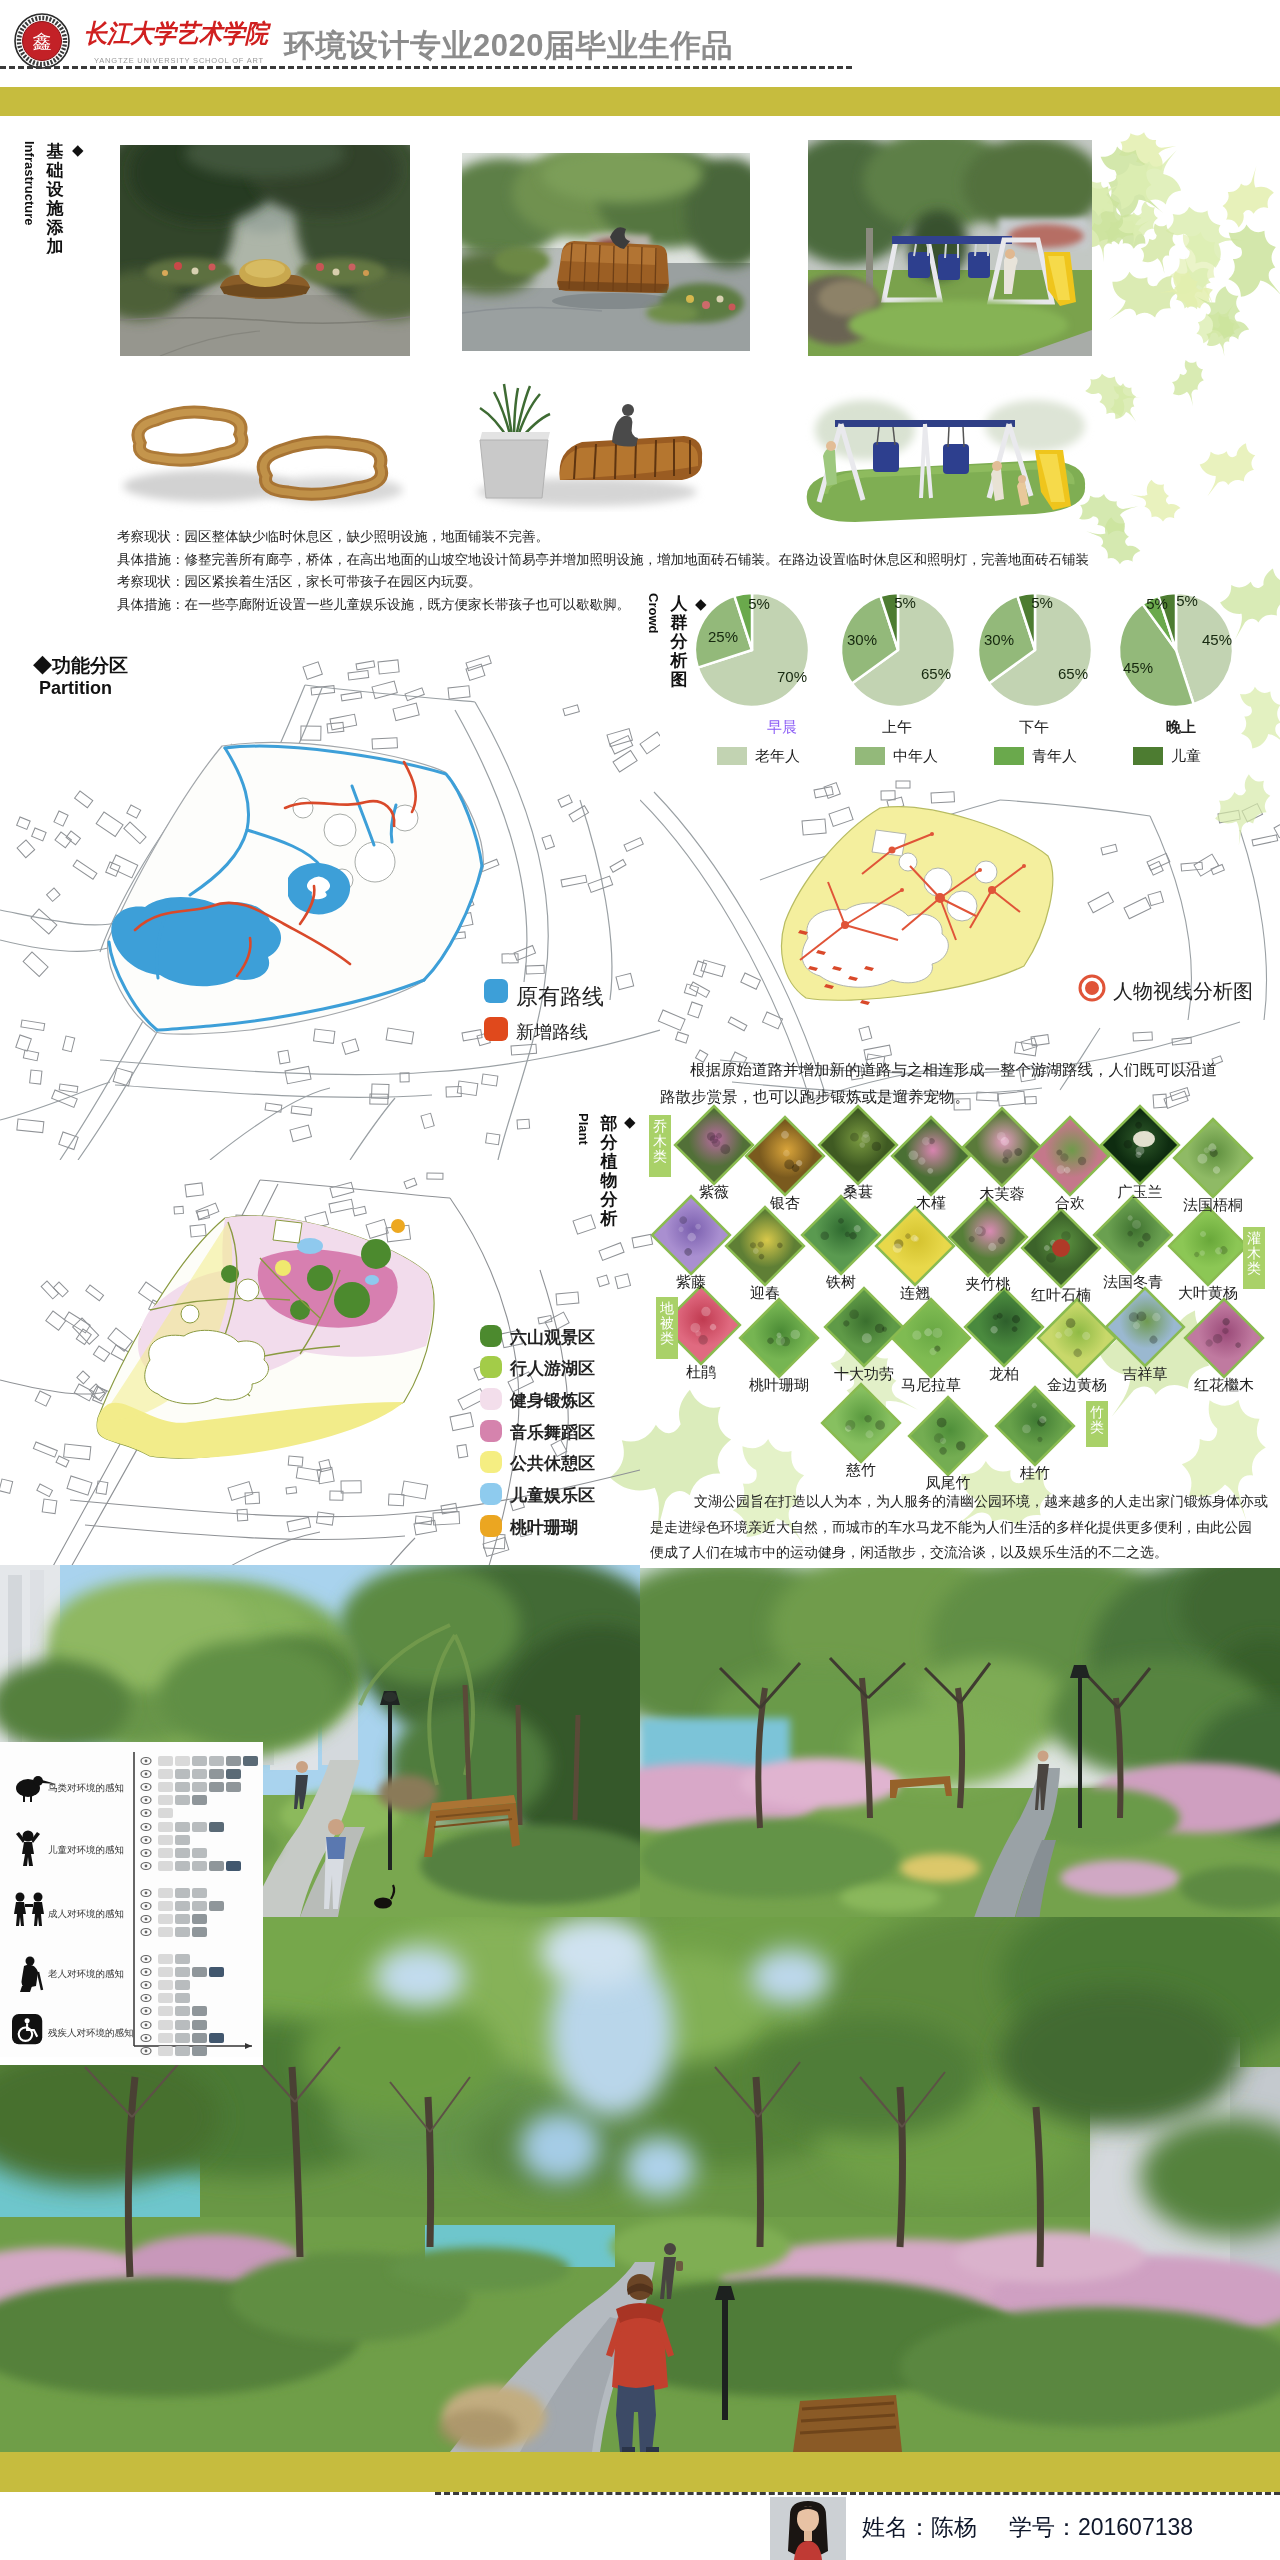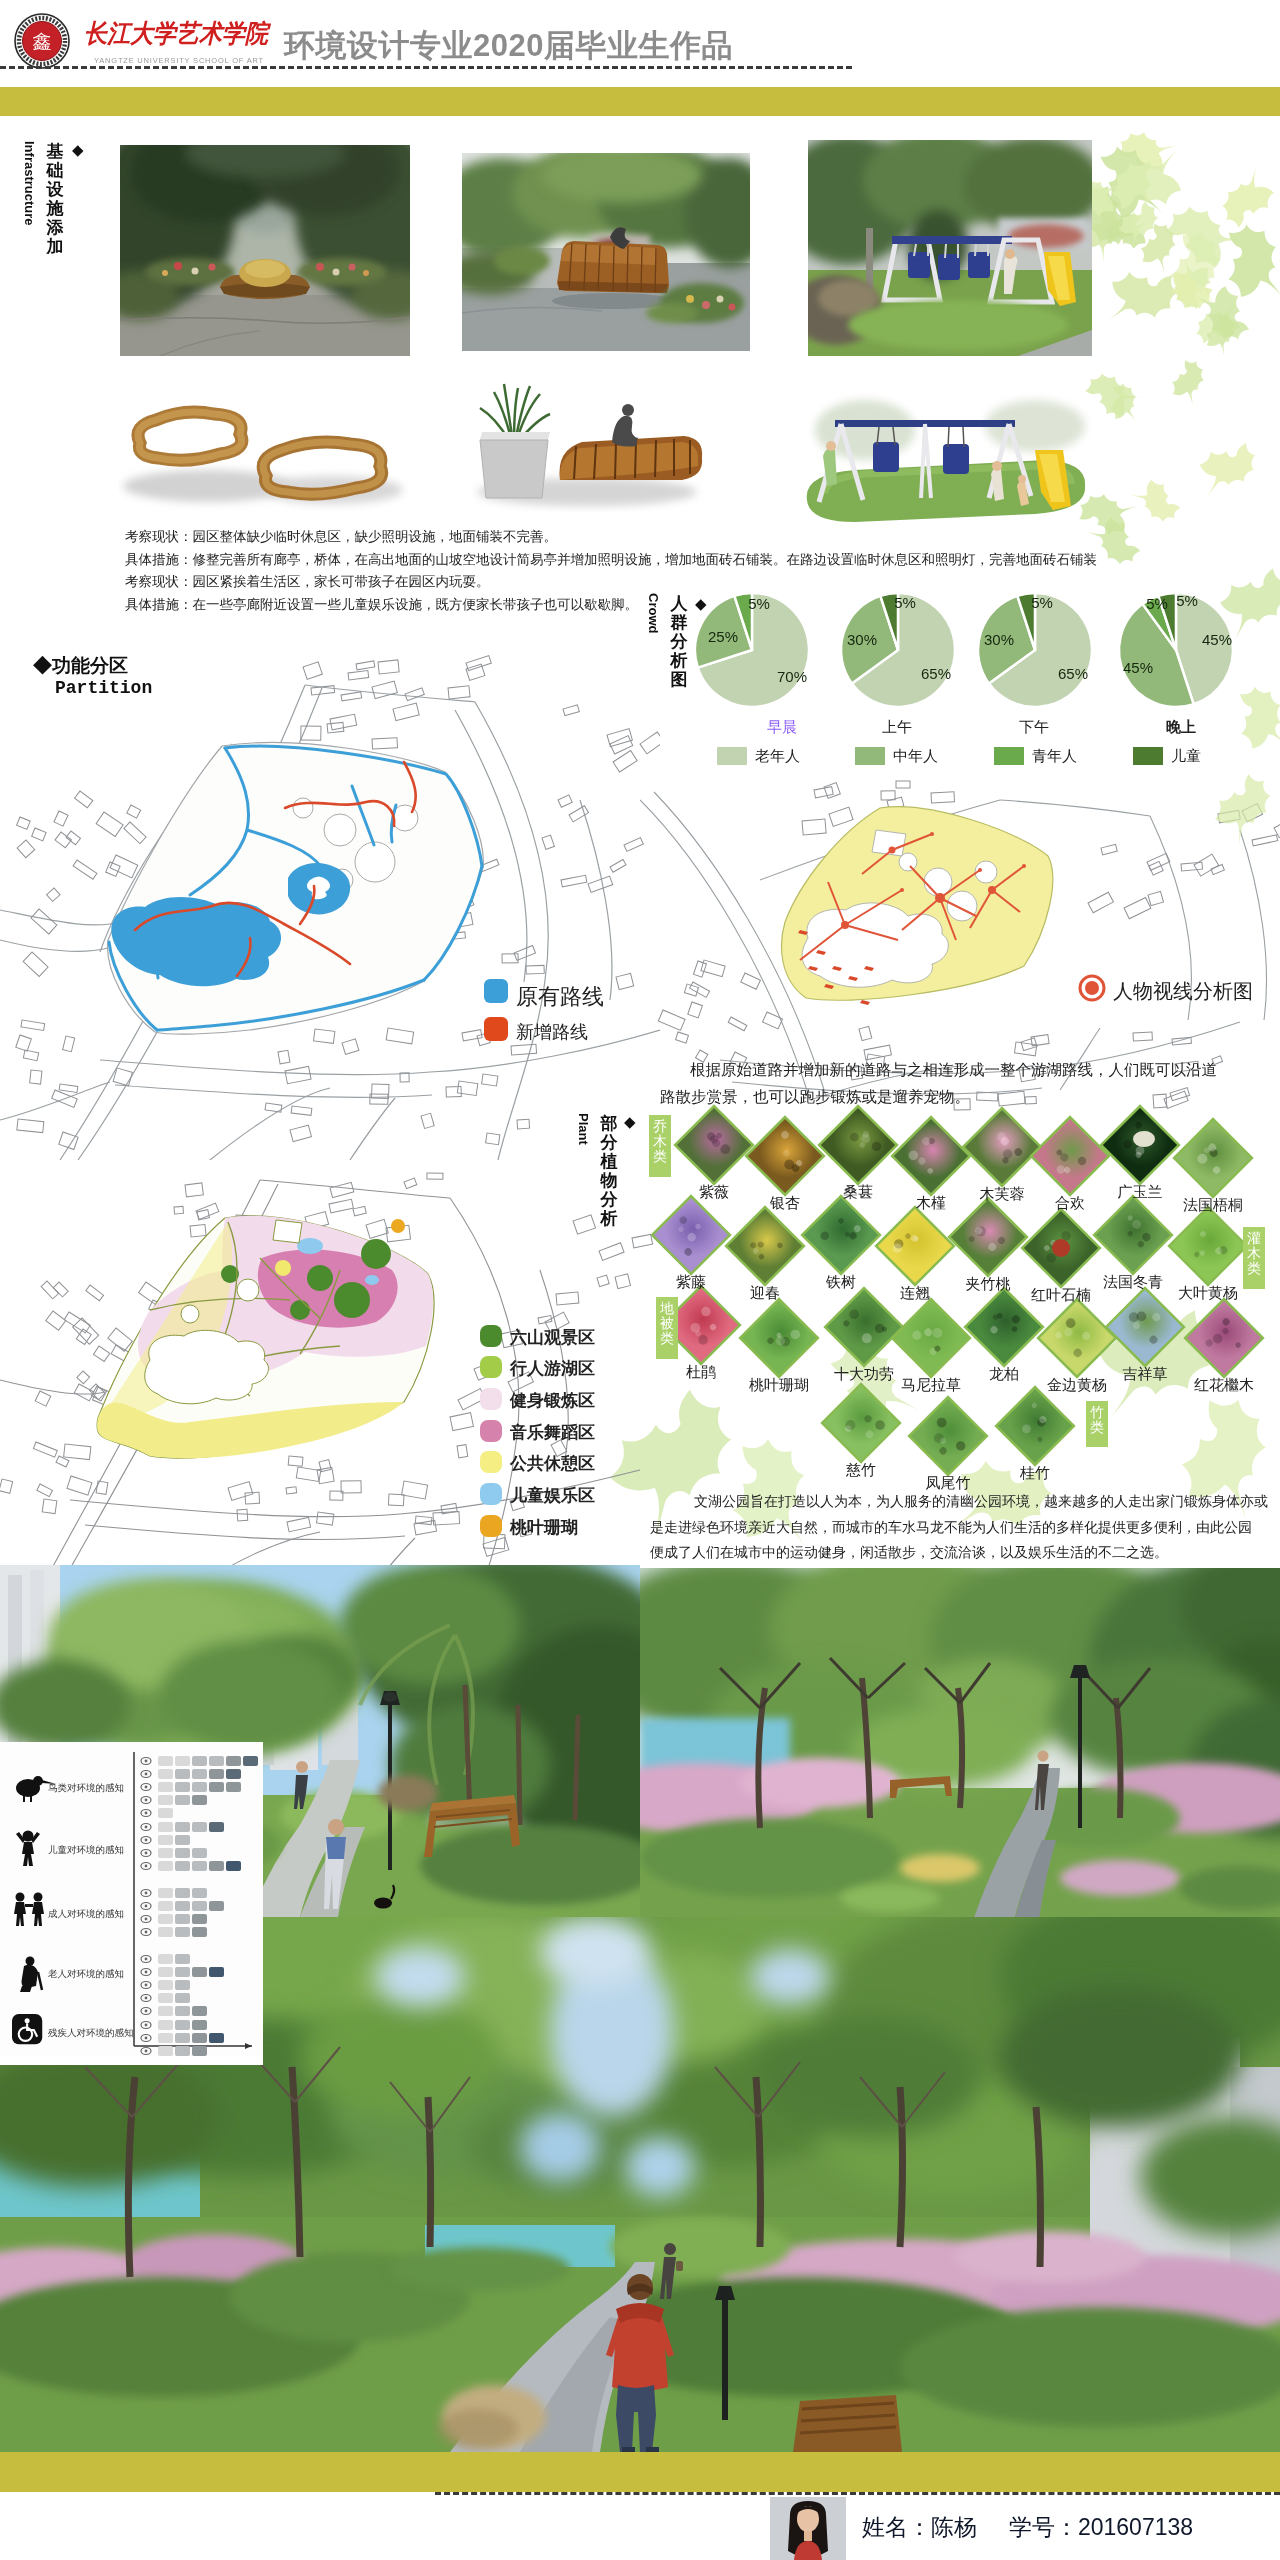--- a/index.html
+++ b/index.html
@@ -271,21 +271,21 @@
 <path d="M240 60 L268 60 L276 116 L258 120 L246 102 Z" fill="#efc51c"></path>
 <path d="M244 64 L262 64 L270 112 L256 112 Z" fill="#f6da4a"></path>
 <path d="M28 66 q4 -12 12 -6 l2 34 l-10 2 Z" fill="#9ec87e"></path>
 <circle cx="36" cy="56" r="5" fill="#e2bd96"></circle>
 <path d="M196 84 q4 -10 10 -5 l3 30 l-9 2 Z" fill="#e8e2d4"></path>
 <circle cx="202" cy="76" r="5" fill="#e2bd96"></circle>
 <path d="M222 96 q3 -8 8 -4 l4 22 l-8 2 Z" fill="#e8c89a"></path>
 <circle cx="227" cy="89" r="4" fill="#e2bd96"></circle>
 </svg></div>
 
-<div class="abs" style="left:117px;top:526px;width:1060px;color:#222;font-size:13.5px;line-height:22.5px;margin-left:8px;">
+<div class="abs" style="left:117px;top:526px;width:1060px;color:#222;font-size:13.5px;line-height:22.5px;">
 考察现状：园区整体缺少临时休息区，缺少照明设施，地面铺装不完善。<br>
 具体措施：修整完善所有廊亭，桥体，在高出地面的山坡空地设计简易亭并增加照明设施，增加地面砖石铺装。在路边设置临时休息区和照明灯，完善地面砖石铺装<br>
 考察现状：园区紧挨着生活区，家长可带孩子在园区内玩耍。<br>
 具体措施：在一些亭廊附近设置一些儿童娱乐设施，既方便家长带孩子也可以歇歇脚。
 </div>
 
 <div class="abs" style="left:695px;top:595px;width:16px;height:16px;color:#111;font-size:15px;">◆</div>
 
 <div class="abs" style="left:670px;top:594px;width:18px;color:#111;font-size:17px;font-weight:bold;line-height:19px;text-align:center;white-space:nowrap;">人<br>群<br>分<br>析<br>图</div>
 
@@ -331,21 +331,21 @@
 <div class="abs" style="left:855px;top:747px;width:30px;height:18px;background:#93b97a;"></div>
 <div class="abs" style="left:893px;top:747px;color:#222;font-size:15px;">中年人</div>
 
 <div class="abs" style="left:994px;top:747px;width:30px;height:18px;background:#6aa94c;"></div>
 <div class="abs" style="left:1032px;top:747px;color:#222;font-size:15px;">青年人</div>
 
 <div class="abs" style="left:1133px;top:747px;width:30px;height:18px;background:#4d7c31;"></div>
 <div class="abs" style="left:1171px;top:747px;color:#222;font-size:15px;">儿童</div>
 
 <div class="abs" style="left:33px;top:653px;color:#111;font-size:19px;font-weight:bold;">◆功能分区</div>
-<div class="abs" style="left:55px;top:678px;color:#111;font-size:18px;font-weight:bold;font-family:Liberation Mono, monospace;">Partition</div>
+<div class="abs" style="left:39px;top:678px;color:#111;font-size:18px;font-weight:bold;font-family:Liberation Sans, sans-serif;">Partition</div>
 
 <div class="abs" style="left:0px;top:640px;width:660px;height:520px;" id="map1"><svg width="660" height="520" viewBox="0 0 660 520">
 <g fill="none" stroke="#9aa0a4" stroke-width="1.2">
 <path d="M60 520 C120 430 230 230 305 45"></path>
 <path d="M78 520 C140 432 248 235 322 48"></path>
 <path d="M305 45 C360 52 430 58 475 62"></path>
 <path d="M0 300 C40 310 80 315 108 308"></path>
 <path d="M0 270 C50 280 90 290 120 282"></path>
 <path d="M475 62 C520 140 560 240 545 340 C538 400 510 470 498 520"></path>
 <path d="M455 70 C500 150 538 245 524 342"></path>

